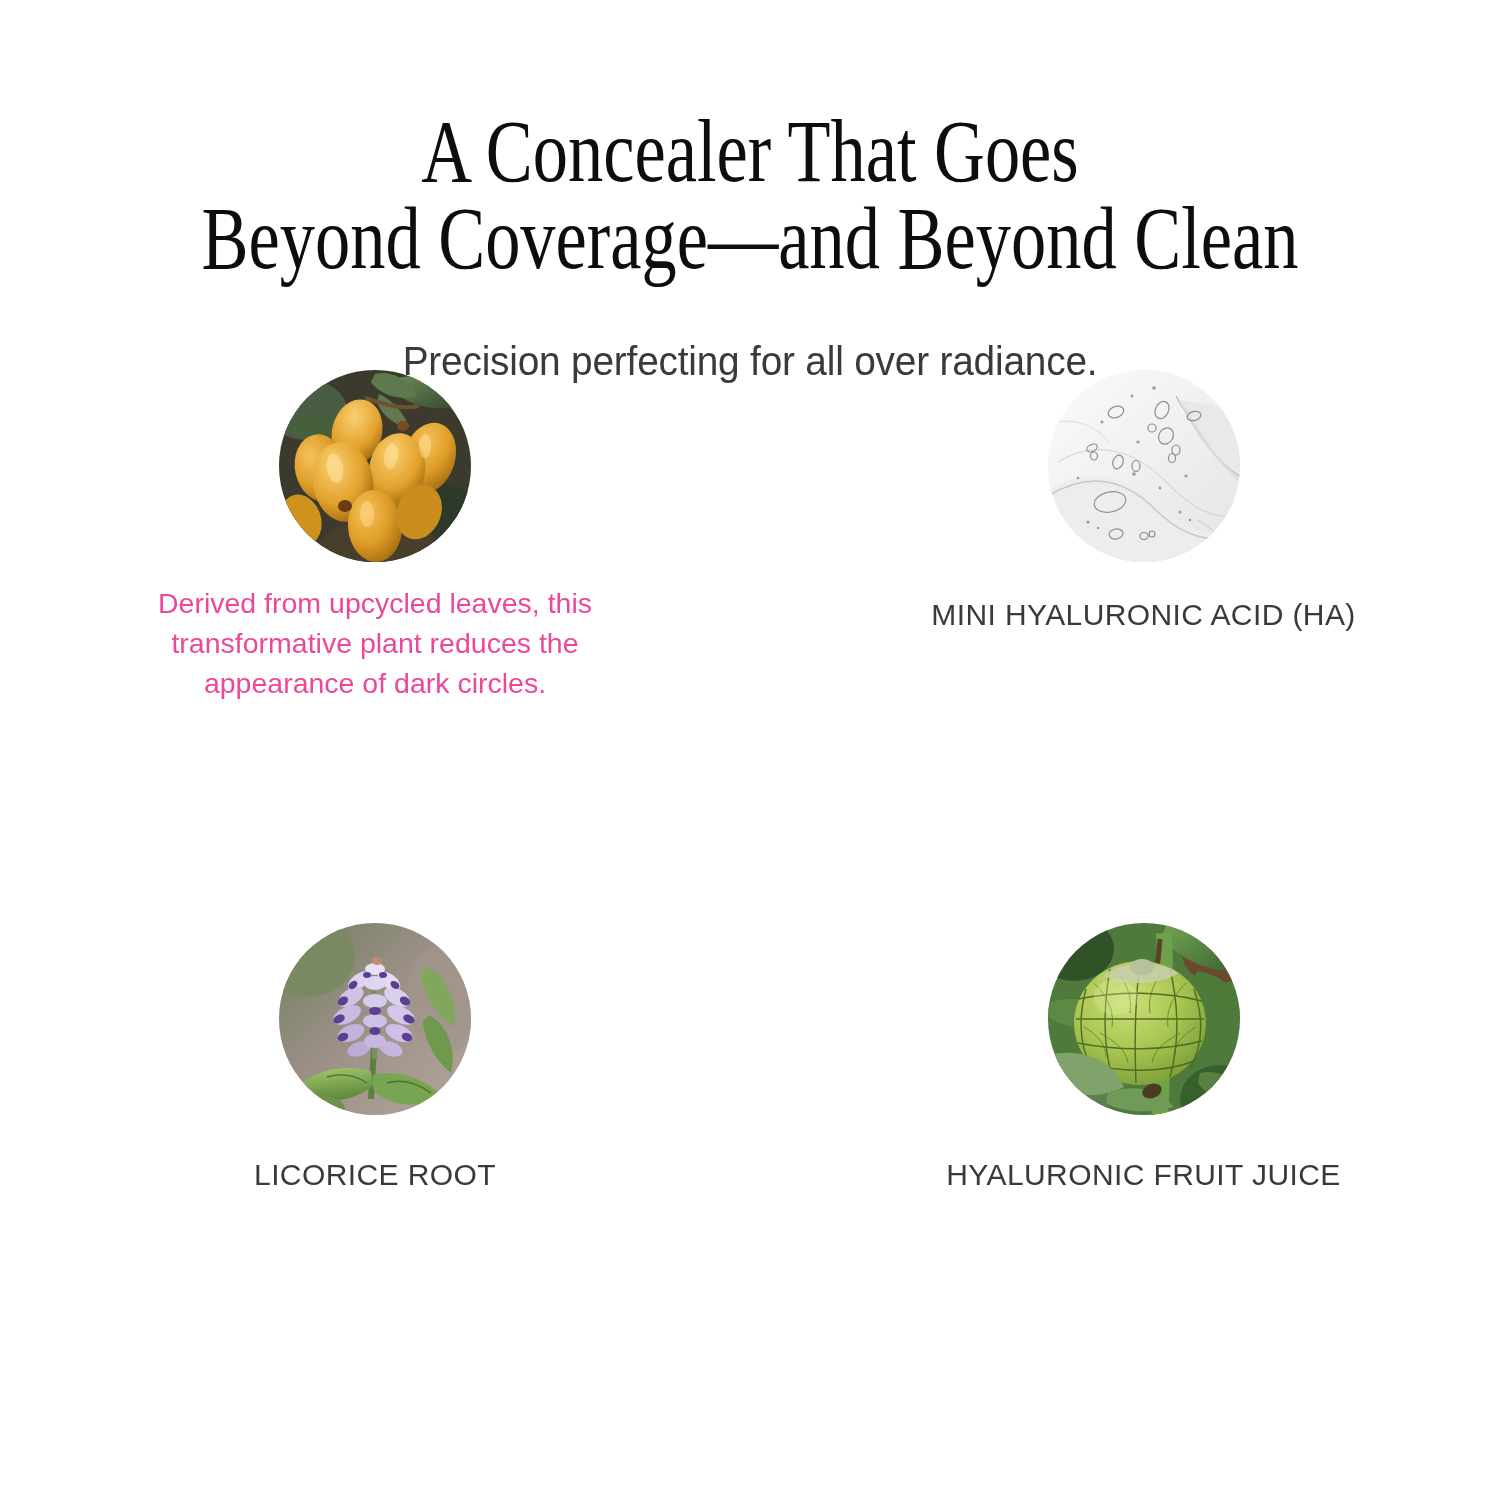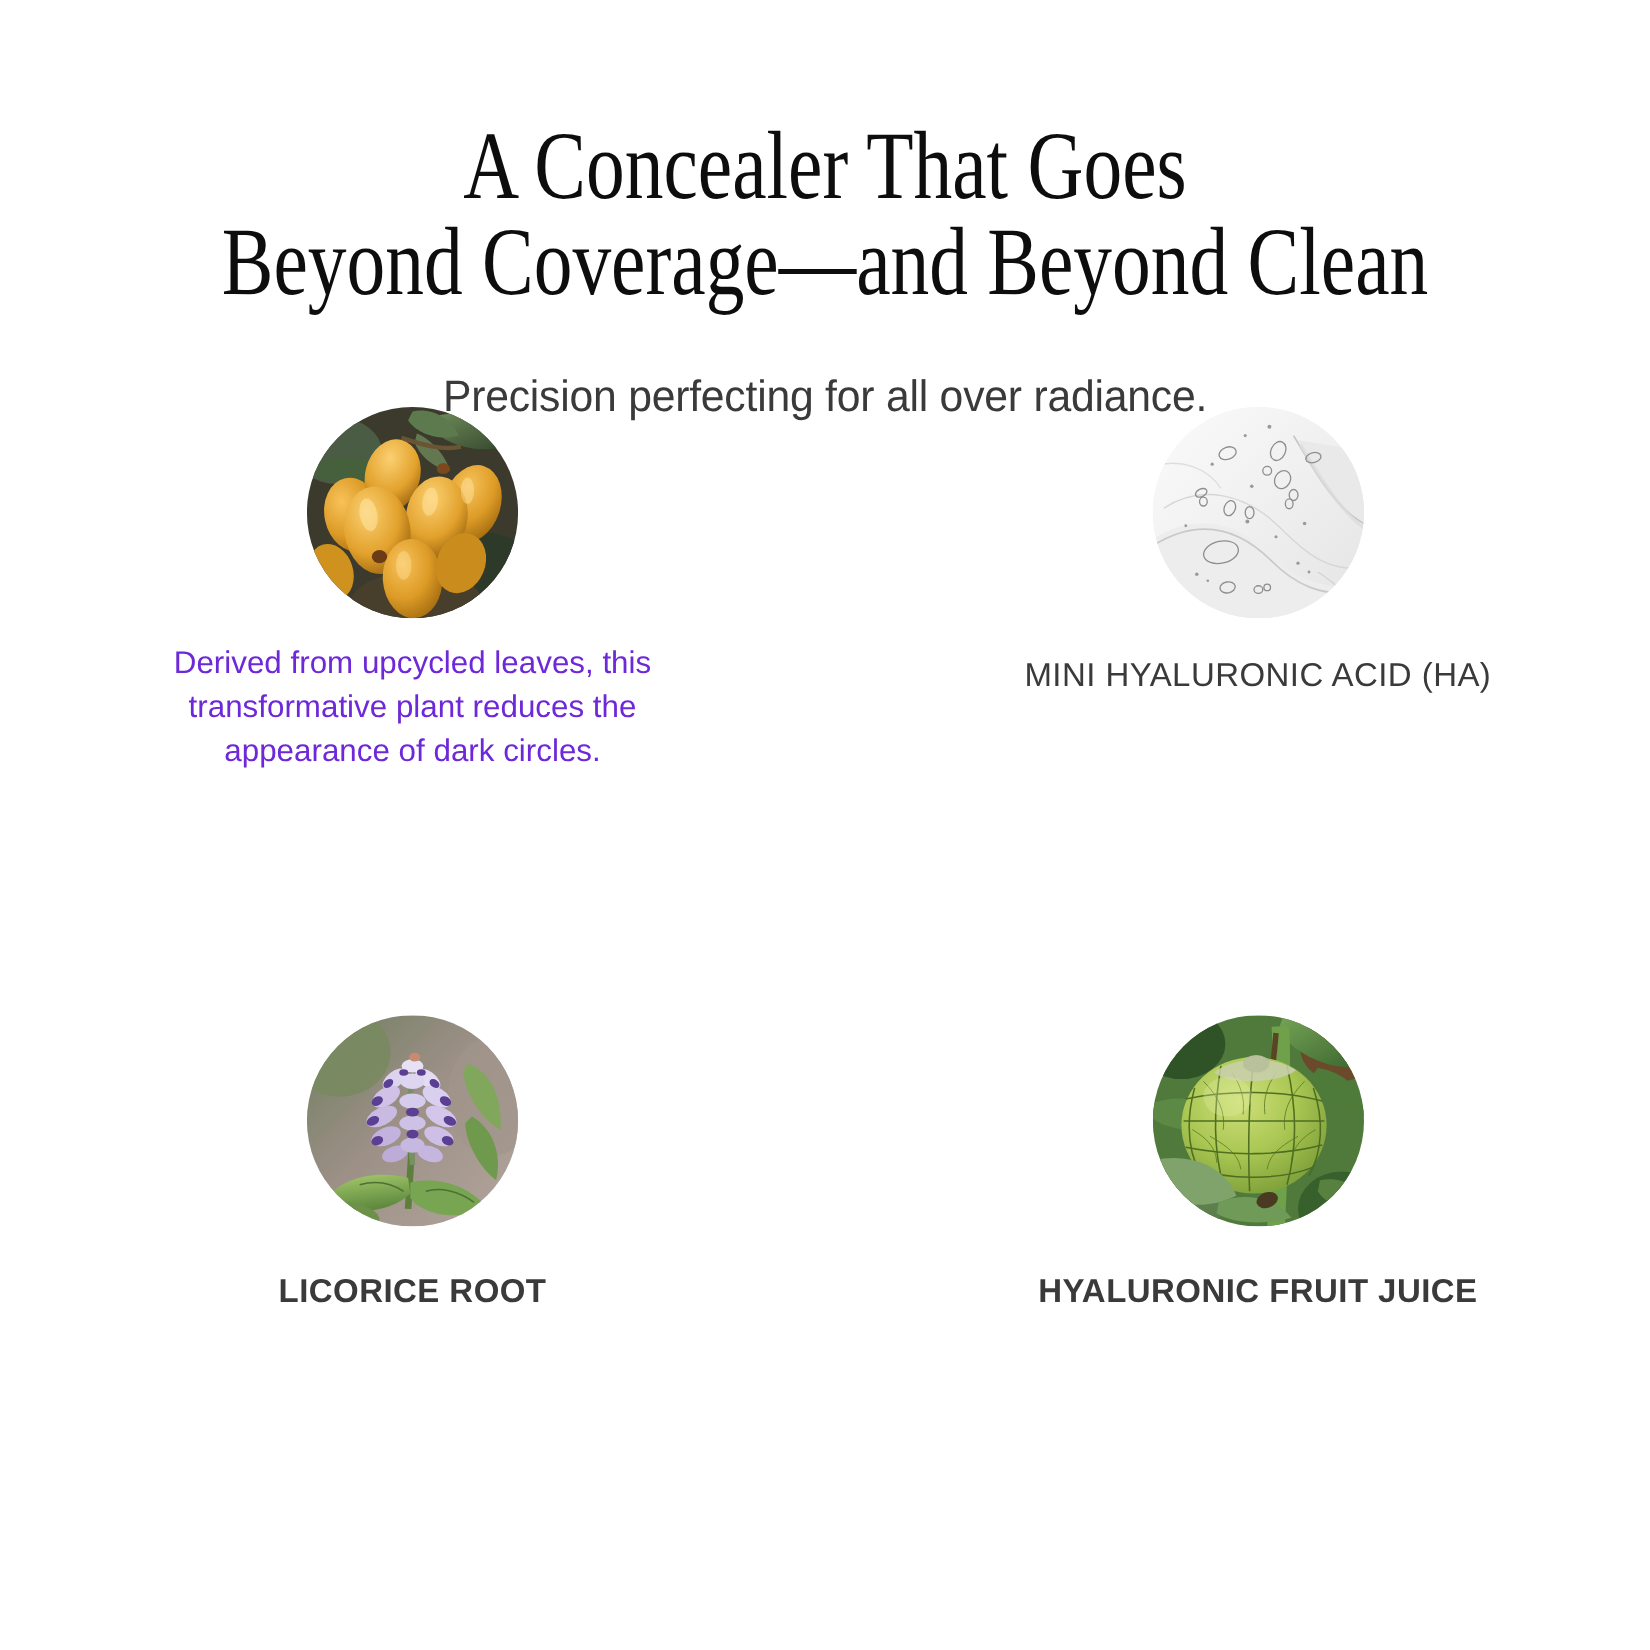--- a/index.html
+++ b/index.html
@@ -93,28 +93,28 @@
     color: #3a3a3a;
     text-align: center;
     line-height: 1.2;
     white-space: nowrap;
   }
   .ing-desc {
     margin-top: 22px;
     font-size: 28.5px;
     font-weight: 400;
     line-height: 1.40;
-    color: #6d28d9;
+    color: #ec4899;
     text-align: center;
     max-width: 520px;
   }
   .cell.col-right .ing-desc { max-width: 560px; }
 
   .row2 .circle-wrap { margin-top: 18px; }
-  .row2 .ing-name { margin-top: 42px; font-weight: bold; }
+  .row2 .ing-name { margin-top: 42px; }
 </style>
 </head>
 <body>
 
 <div class="page">
 
   <div class="header">
     <h1 class="headline">
       <span class="headline-line l1">A Concealer That Goes</span>
       <span class="headline-line l2">Beyond Coverage—and Beyond Clean</span>

